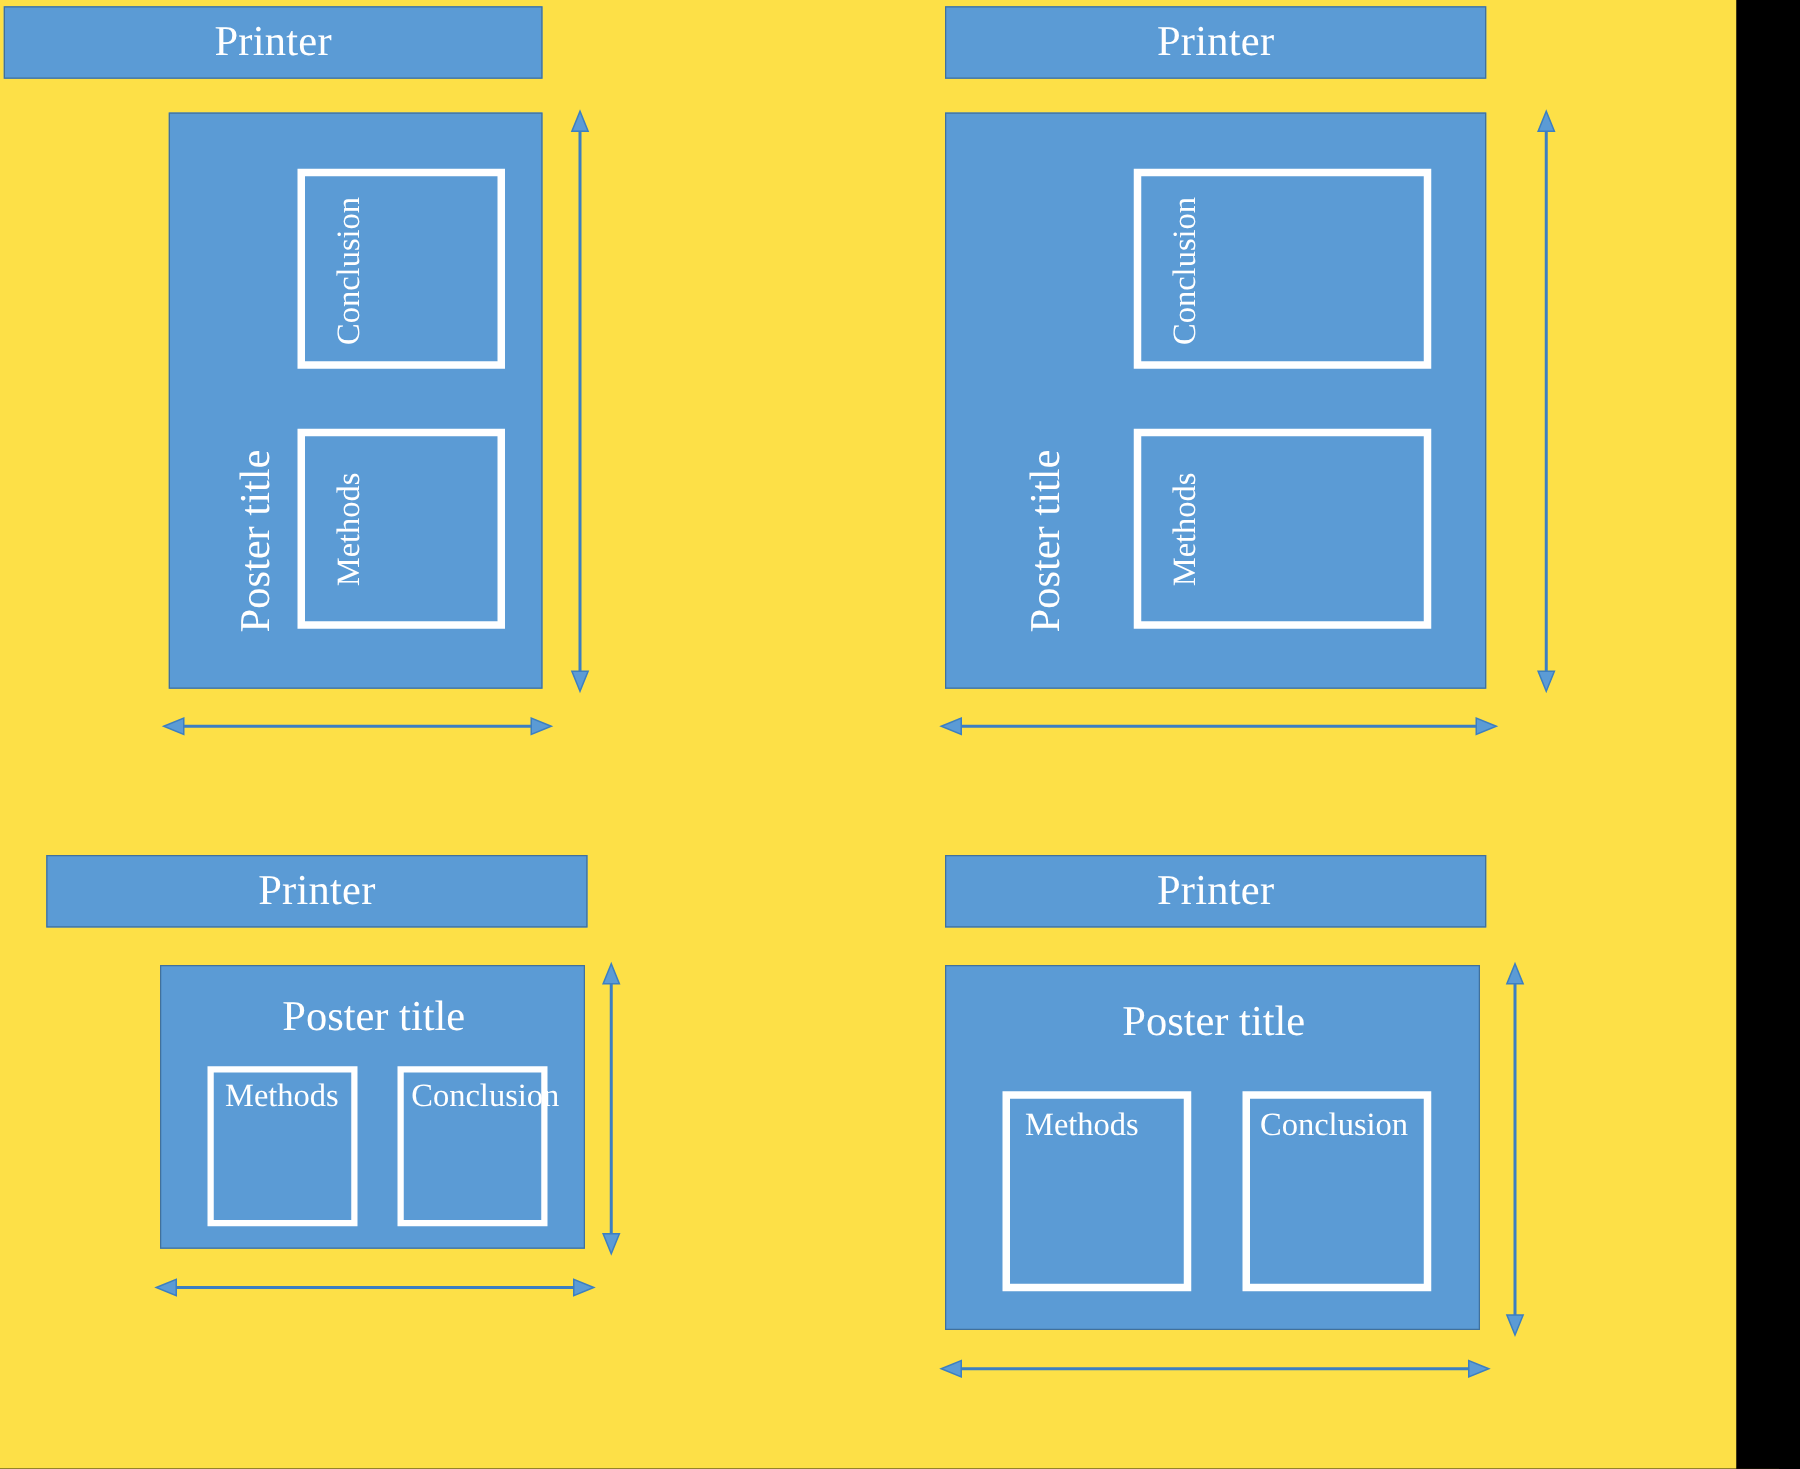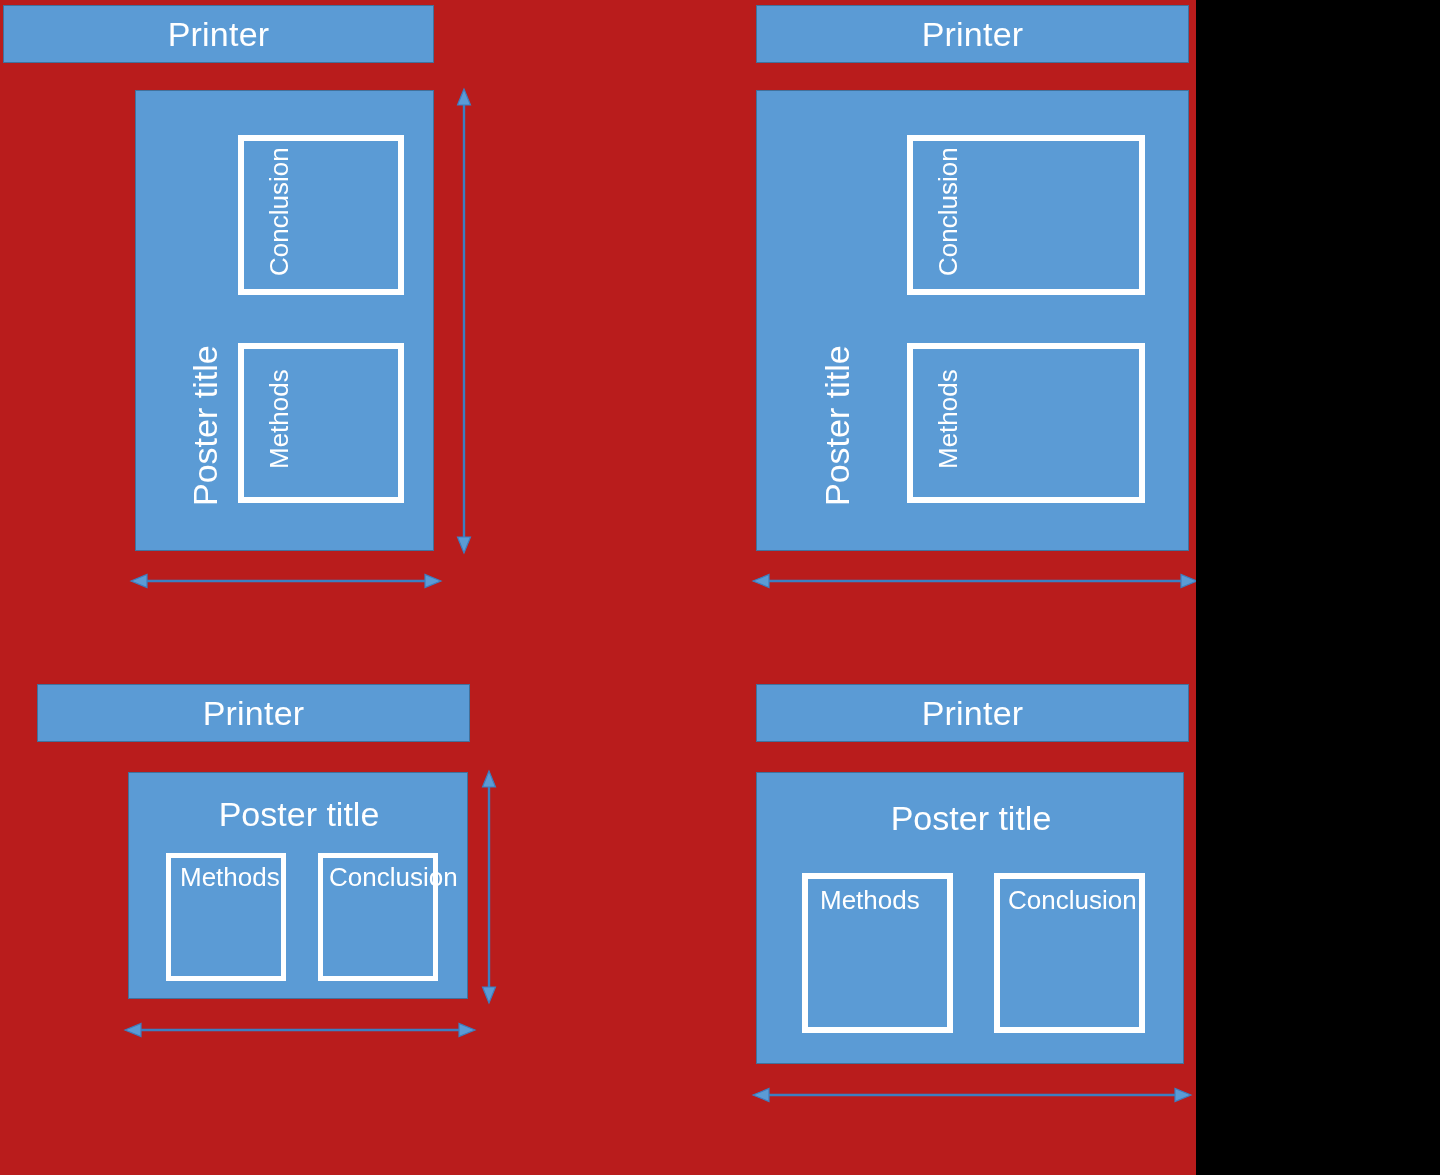--- a/index.html
+++ b/index.html
@@ -2,25 +2,25 @@
 <html><head>
 <meta charset="utf-8">
 <style>
   html, body {
     margin: 0;
     padding: 0;
     background: #000000;
   }
   #stage {
     position: relative;
-    width: 1196px;
+    width: 1389px;
     height: 1175px;
-    background: #b91c1c;
+    background: #fde047;
     overflow: hidden;
-    font-family: Liberation Sans, sans-serif;
+    font-family: Liberation Serif, serif;
   }
 
   .panel { position: absolute; }
 
   
   .printer-bar {
     position: absolute;
     background: #5B9BD5;
     border: 1px solid #41719C;
     box-sizing: border-box;

